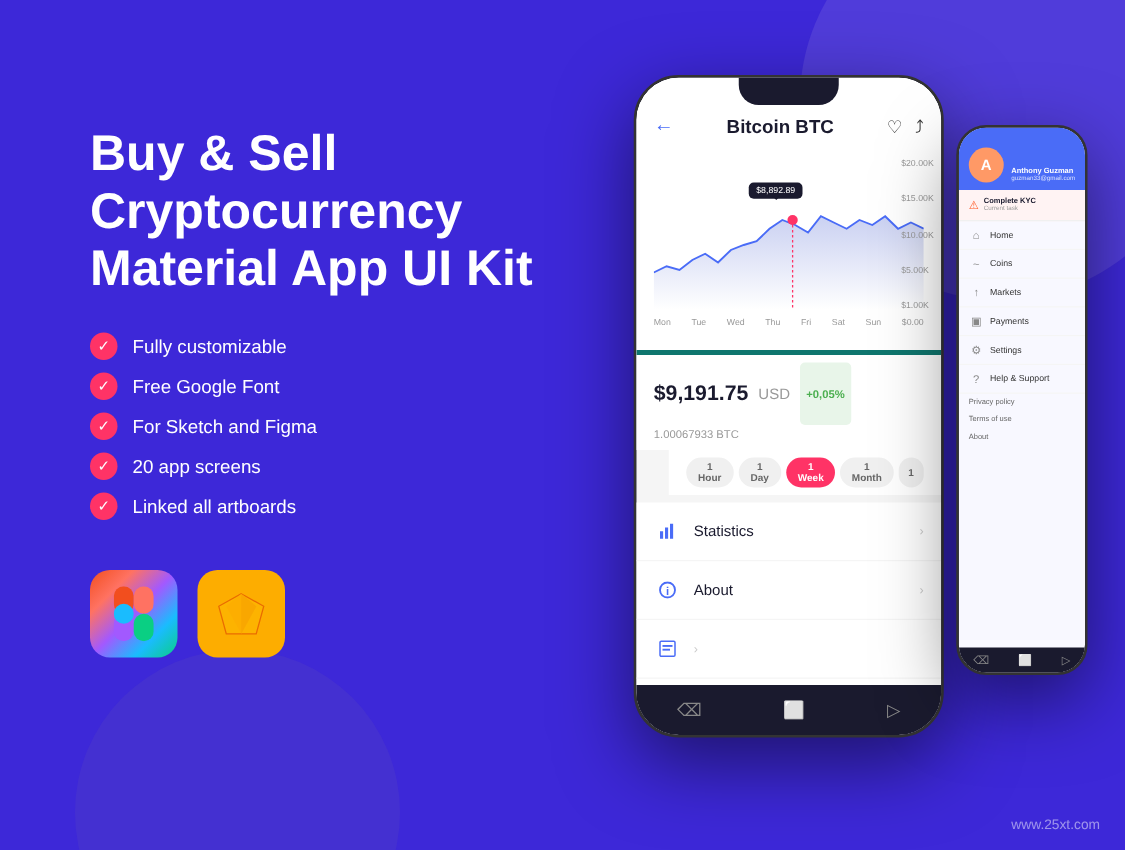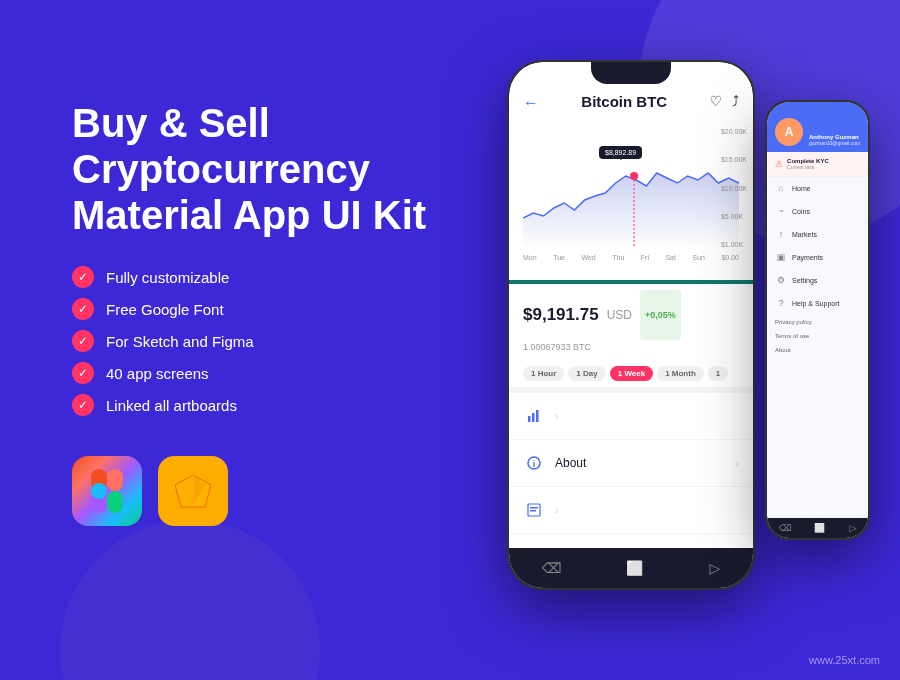--- a/index.html
+++ b/index.html
@@ -254,20 +254,21 @@
       margin-top: 2px;
     }
 
     
     .time-filters {
       display: flex;
       gap: 4px;
       padding: 6px 14px;
       background: #ffffff;
       overflow: hidden;
+      margin-left: 26px;
     }
     .time-btn {
       padding: 3px 8px;
       border-radius: 14px;
       font-size: 8px;
       font-weight: 600;
       background: #f0f0f0;
       color: #666;
       border: none;
       cursor: pointer;
@@ -487,21 +488,21 @@
     <li>
       <span class="check-icon">✓</span>
       <span>Free Google Font</span>
     </li>
     <li>
       <span class="check-icon">✓</span>
       <span>For Sketch and Figma</span>
     </li>
     <li>
       <span class="check-icon">✓</span>
-      <span>40 app screens</span>
+      <span>20 app screens</span>
     </li>
     <li>
       <span class="check-icon">✓</span>
       <span>Linked all artboards</span>
     </li>
   </ul>
 
   <div class="app-icons">
     <div class="app-icon figma-icon" style="display:flex;align-items:center;justify-content:center;">
       <svg width="32" height="44" viewBox="0 0 32 44" fill="none">
@@ -593,20 +594,21 @@
 
       <div class="menu-section">
         <div class="menu-item">
           <div class="menu-item-icon">
             <svg width="14" height="14" viewBox="0 0 14 14" fill="none">
               <rect x="1" y="7" width="2.5" height="6" fill="#4a6cf7"></rect>
               <rect x="5" y="4" width="2.5" height="9" fill="#4a6cf7"></rect>
               <rect x="9" y="1" width="2.5" height="12" fill="#4a6cf7"></rect>
             </svg>
           </div>
+          <span class="menu-item-text">Statistics</span>
           <span class="menu-item-chevron">›</span>
         </div>
         <div class="menu-item">
           <div class="menu-item-icon">
             <svg width="14" height="14" viewBox="0 0 14 14" fill="none">
               <circle cx="7" cy="7" r="6" stroke="#4a6cf7" stroke-width="1.5"></circle>
               <text x="7" y="11" text-anchor="middle" fill="#4a6cf7" font-size="9" font-weight="bold">i</text>
             </svg>
           </div>
           <span class="menu-item-text">About</span>

